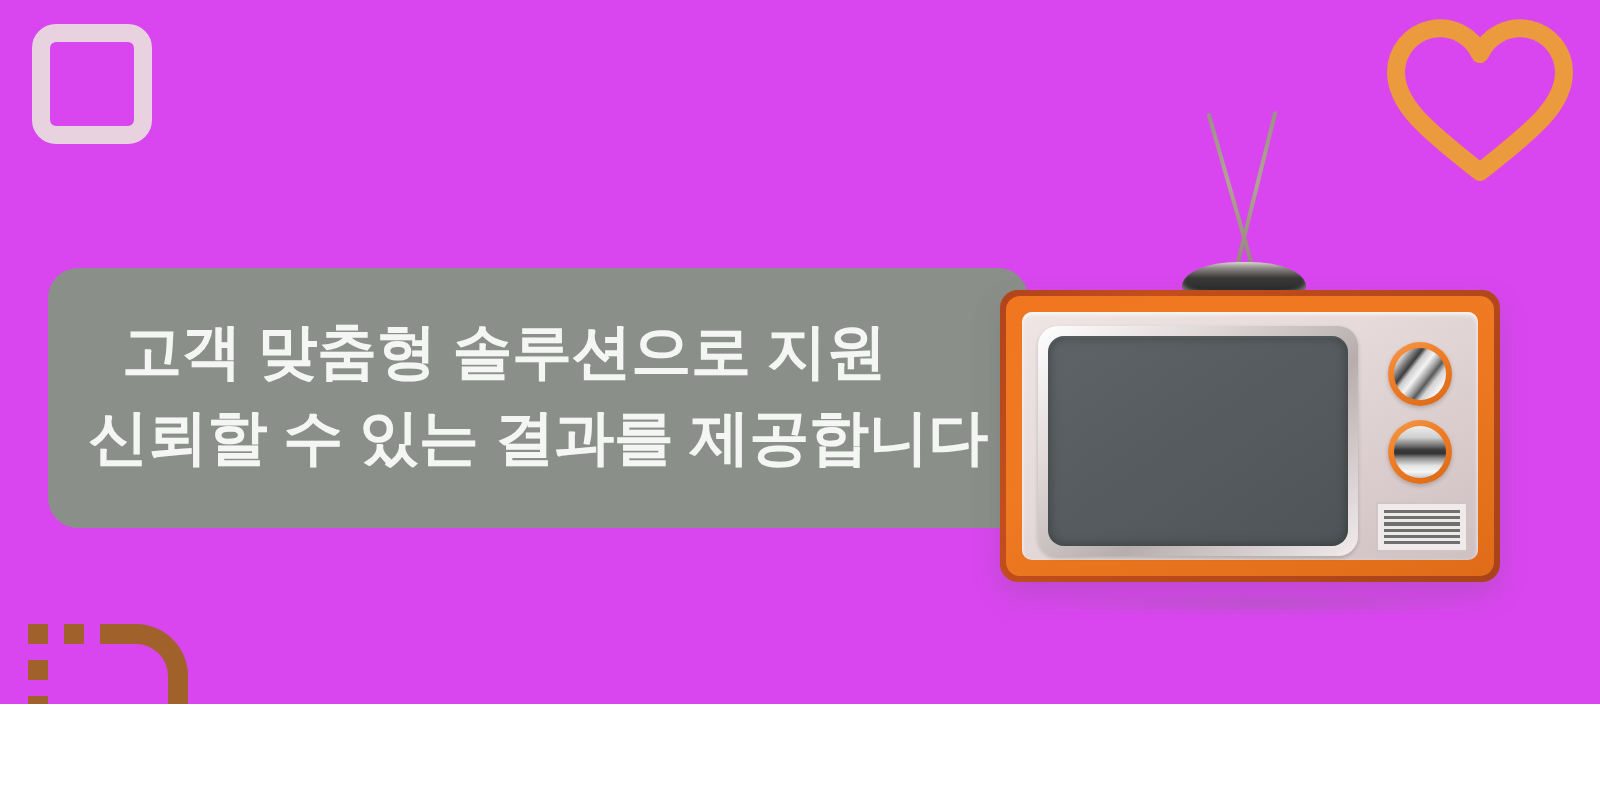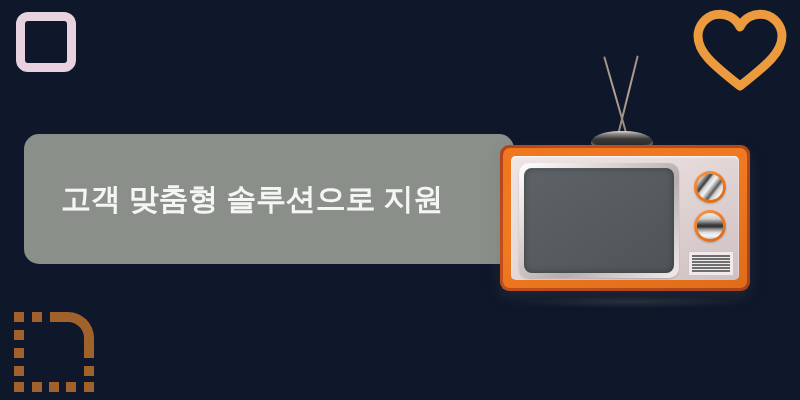--- a/index.html
+++ b/index.html
@@ -9,22 +9,22 @@
   body {
     width: 800px;
     height: 400px;
     overflow: hidden;
     font-family: "Liberation Sans", "DejaVu Sans", sans-serif;
   }
 
   #stage {
     position: relative;
     width: 800px;
-    height: 400px;
-    background: #0f172a;
+    height: 352px;
+    background: #d946ef;
     overflow: hidden;
   }
 
   
   .deco-square {
     position: absolute;
     left: 16px;
     top: 12px;
     width: 60px;
     height: 60px;
@@ -291,20 +291,21 @@
       </g>
     </svg>
   </div>
 
   <div class="tv-shadow"></div>
 
   <div class="caption-panel"></div>
 
   <div class="caption-lines">
     <div class="caption-line l1">고객 맞춤형 솔루션으로 지원</div>
+    <div class="caption-line l2">신뢰할 수 있는 결과를 제공합니다</div>
   </div>
 
   <div class="tv-wrap">
 
     <div class="antenna">
       <div class="ant-rod left"></div>
       <div class="ant-rod right"></div>
       <div class="ant-base"></div>
     </div>
 

